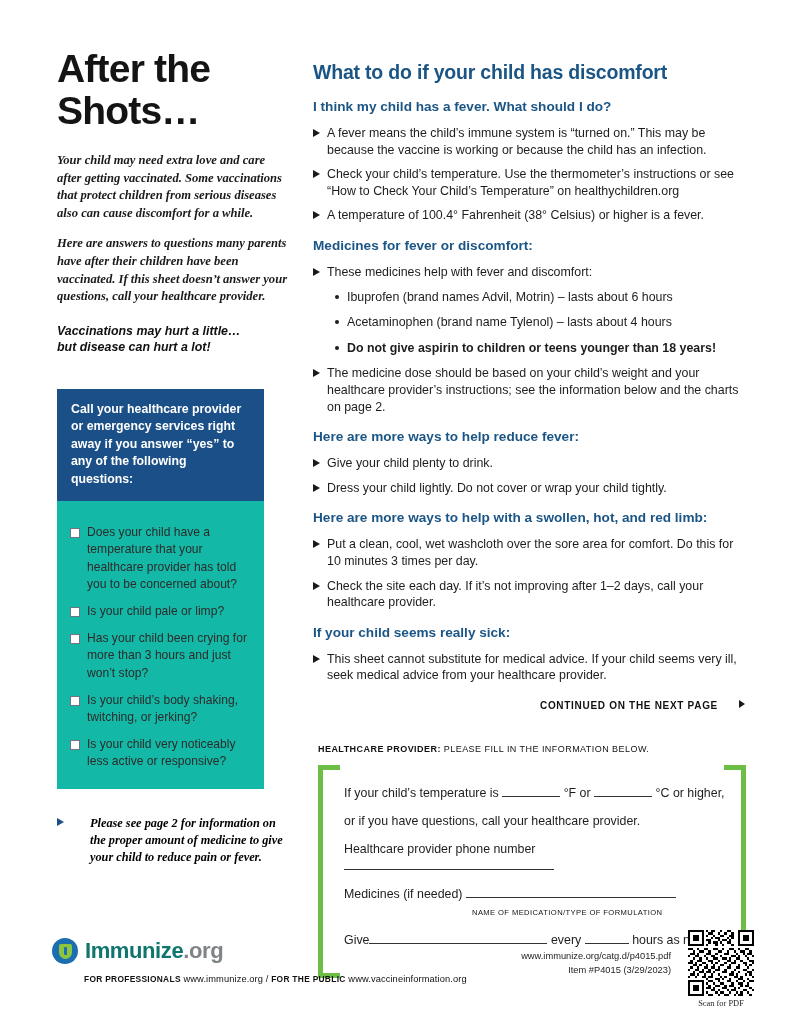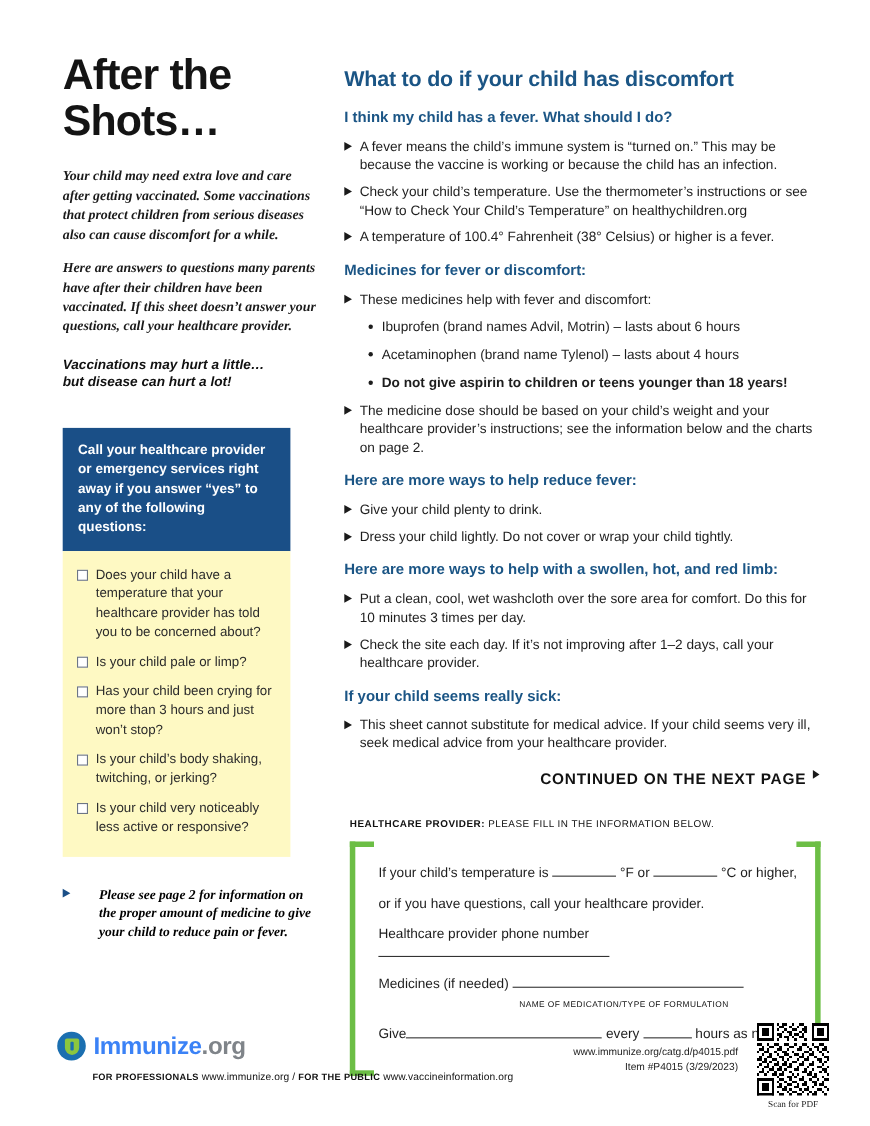--- a/index.html
+++ b/index.html
@@ -48,22 +48,22 @@
   .callout-wrap { margin-top: 34px; width: 207px; }
   .callout-head {
     background: #1a4f87;
     color: #ffffff;
     font-size: 12.3px;
     font-weight: bold;
     line-height: 17.5px;
     padding: 12px 14px 13px 14px;
   }
   .callout-body {
-    background: #fef9c3;
-    padding: 13px 13px 18px 13px;
+    background: #14b8a6;
+    padding: 23px 13px 18px 13px;
   }
   .check-item {
     display: flex;
     align-items: flex-start;
     margin-bottom: 10px;
     font-size: 12.1px;
     line-height: 17.2px;
     color: #2b2b2b;
   }
   .check-item:last-child { margin-bottom: 0; }
@@ -144,28 +144,29 @@
   .sub-bullet .dot {
     flex: 0 0 auto;
     width: 4px; height: 4px; border-radius: 50%;
     background: #1d1d1d;
     margin-right: 8px; margin-top: 6px;
   }
   .sub-bullet.bold { font-weight: bold; }
 
   .continued {
     text-align: right;
-    font-size: 14px;
+    font-size: 10px;
     font-weight: bold;
     letter-spacing: 0.7px;
     color: #111;
     margin-top: 16px;
     display: flex;
     justify-content: flex-end;
     align-items: flex-start;
+    gap: 15px;
   }
   .continued .tri {
     margin-left: 6px;
     border-left-width: 6px;
     border-top-width: 4px;
     border-bottom-width: 4px;
   }
 
   
   .provider-wrap { position: absolute; left: 318px; top: 744px; width: 428px; }
@@ -229,21 +230,21 @@
     position: relative;
   }
   .logo-shield:after {
     content: "";
     position: absolute; left: 5px; top: 3px;
     width: 3px; height: 8px; background: #1b6fb0; border-radius: 1px;
   }
   .logo-text {
     font-size: 22px; font-weight: bold; letter-spacing: -0.4px;
   }
-  .logo-text .im { color: #3b82f6; }
+  .logo-text .im { color: #0f766e; }
   .logo-text .org { color: #7f8489; font-weight: bold; }
   .footer-line {
     position: absolute; left: 84px; top: 44px;
     font-size: 9.3px;
     color: #111;
     letter-spacing: 0.1px;
   }
   .footer-line b { font-weight: bold; font-size: 8.4px; letter-spacing: 0.3px; }
   .footer-right {
     position: absolute; right: 120px; top: 19px;

